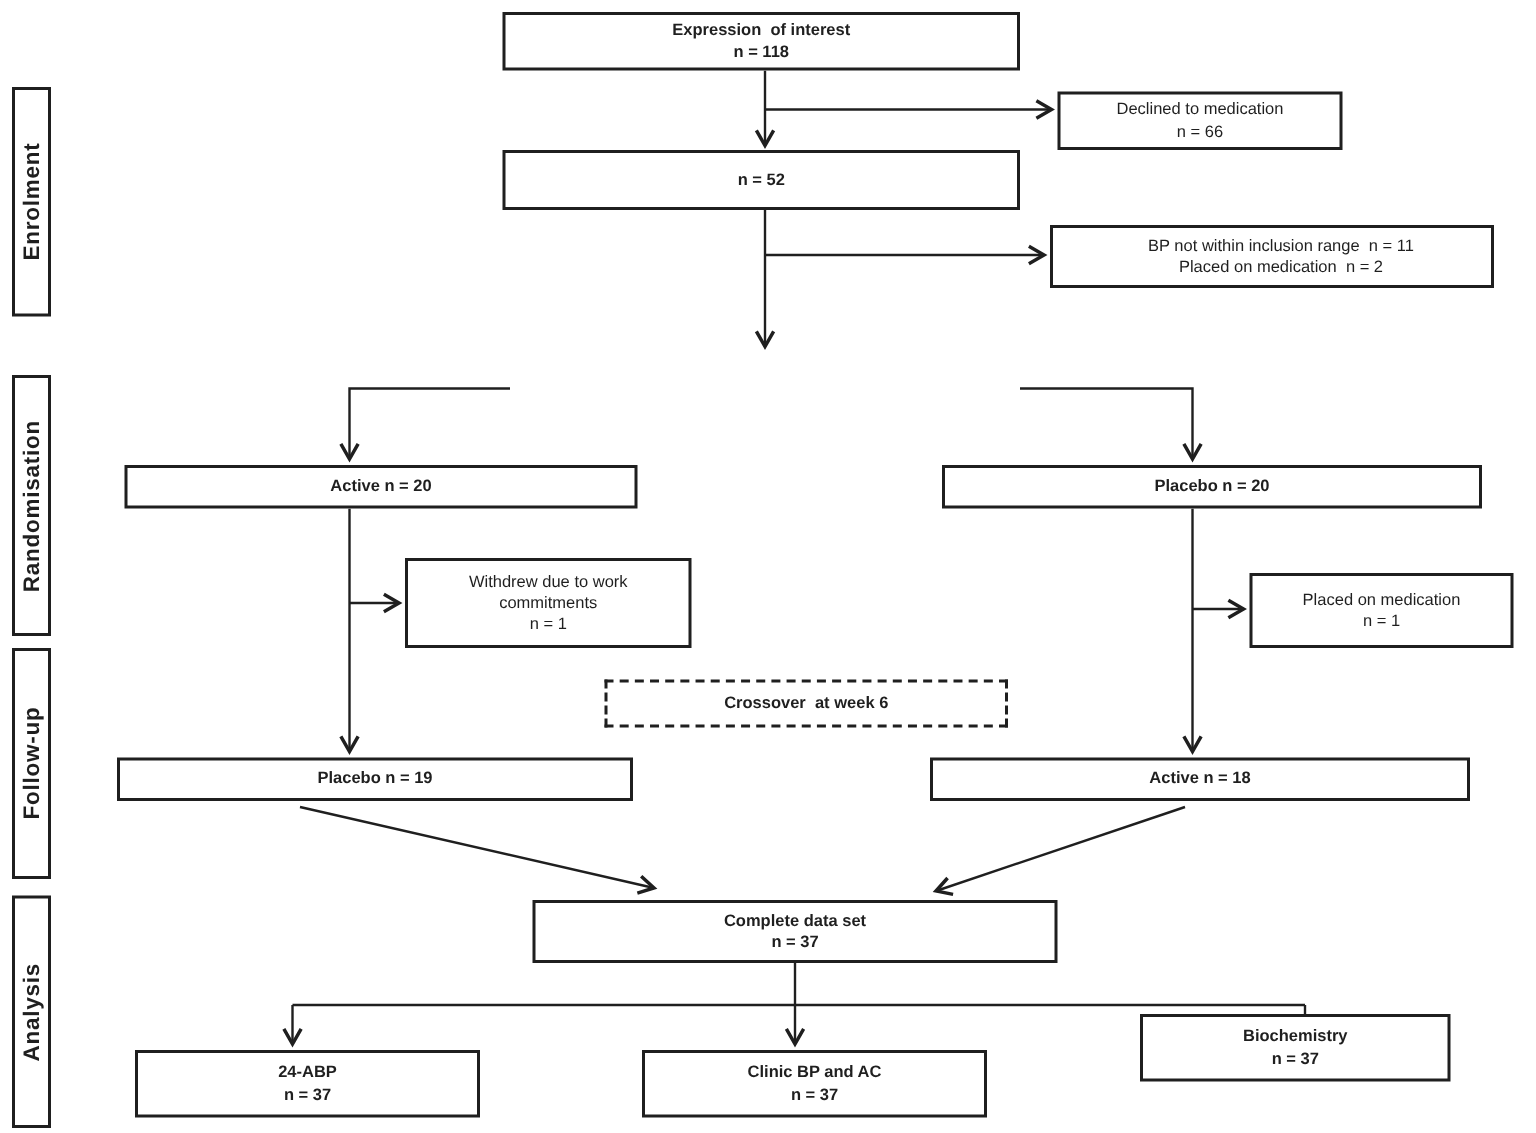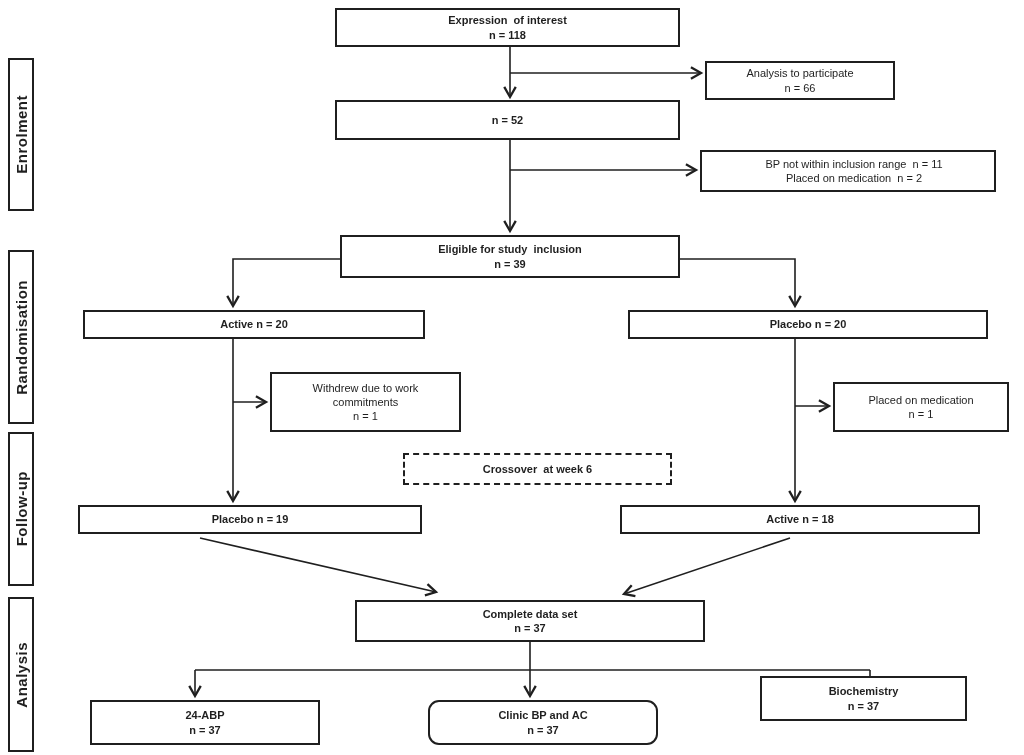--- a/index.html
+++ b/index.html
@@ -58,21 +58,21 @@
   #box-eligible     { left: 340px; top: 235px; width: 340px; height: 43px; }
   #box-active20     { left: 83px;  top: 310px; width: 342px; height: 29px; }
   #box-placebo20    { left: 628px; top: 310px; width: 360px; height: 29px; }
   #box-withdrew     { left: 270px; top: 372px; width: 191px; height: 60px; }
   #box-placed       { left: 833px; top: 382px; width: 176px; height: 50px; }
   #box-crossover    { left: 403px; top: 453px; width: 269px; height: 32px; }
   #box-placebo19    { left: 78px;  top: 505px; width: 344px; height: 29px; }
   #box-active18     { left: 620px; top: 505px; width: 360px; height: 29px; }
   #box-complete     { left: 355px; top: 600px; width: 350px; height: 42px; }
   #box-abp          { left: 90px;  top: 700px; width: 230px; height: 45px; }
-  #box-clinic       { left: 428px; top: 700px; width: 230px; height: 45px; border-radius: 11px; }
+  #box-clinic       { left: 428px; top: 700px; width: 230px; height: 45px; }
   #box-biochem      { left: 760px; top: 676px; width: 207px; height: 45px; }
 </style>
 </head>
 <body>
 
 <div id="figure">
 
   <svg id="connectors" viewBox="0 0 1024 755" xmlns="http://www.w3.org/2000/svg">
     <defs>
       <marker id="arrow" viewBox="0 0 10 10" refX="8" refY="5" markerWidth="9" markerHeight="9" orient="auto">
@@ -112,37 +112,33 @@
   <div class="stage" id="stage-analysis">
     <span class="vtext">Analysis</span>
   </div>
 
   <div class="box bold" id="box-expression">
     <div class="bl">Expression  of interest</div>
     <div class="bl">n = 118</div>
   </div>
 
   <div class="box" id="box-declined">
-    <div class="bl">Analysis to participate</div>
+    <div class="bl">Declined to medication</div>
     <div class="bl">n = 66</div>
   </div>
 
   <div class="box bold" id="box-scheduled">
     <div class="bl">n = 52</div>
   </div>
 
   <div class="box" id="box-bp">
     <div class="bl">BP not within inclusion range  n = 11</div>
     <div class="bl">Placed on medication  n = 2</div>
   </div>
 
-  <div class="box bold" id="box-eligible">
-    <div class="bl">Eligible for study  inclusion</div>
-    <div class="bl">n = 39</div>
-  </div>
 
   <div class="box bold" id="box-active20">
     <div class="bl">Active n = 20</div>
   </div>
 
   <div class="box bold" id="box-placebo20">
     <div class="bl">Placebo n = 20</div>
   </div>
 
   <div class="box" id="box-withdrew">

